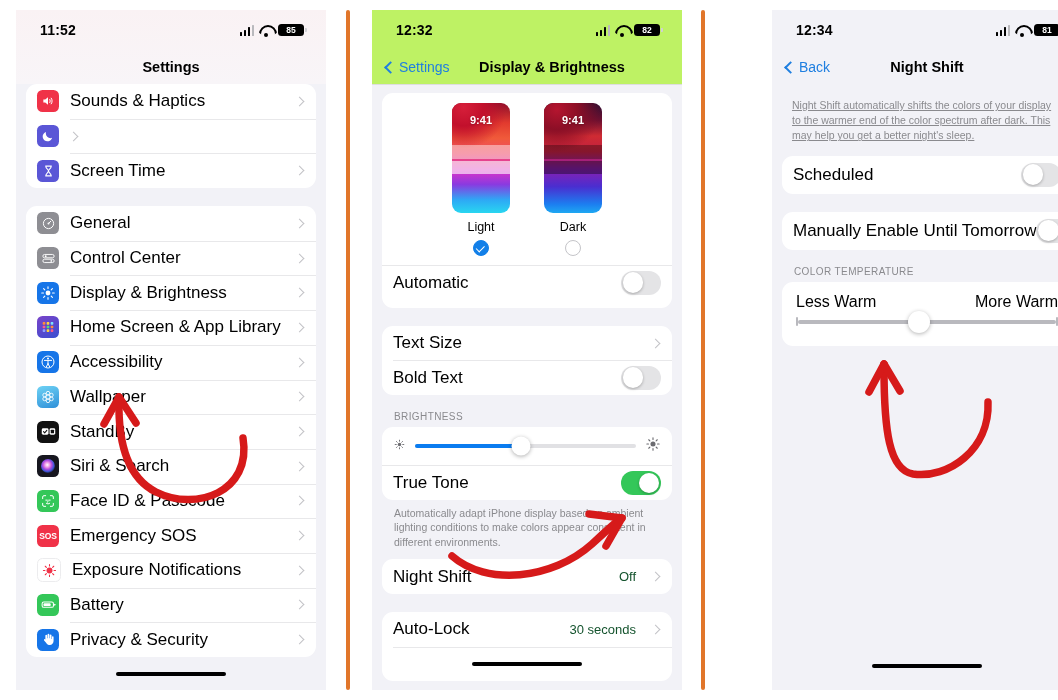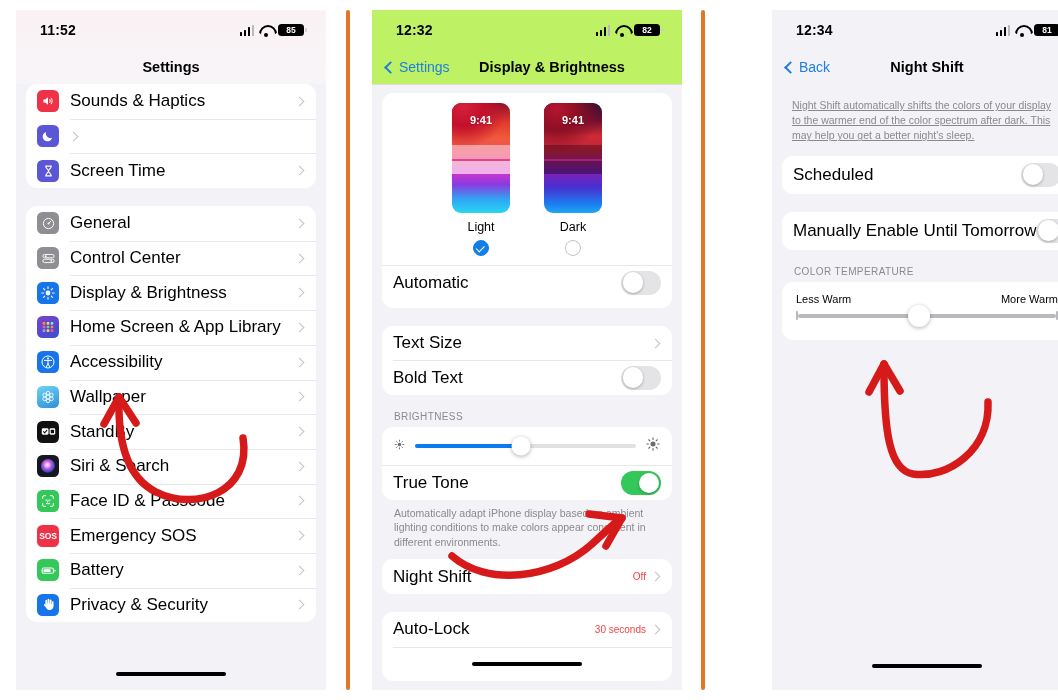--- a/index.html
+++ b/index.html
@@ -79,21 +79,21 @@
   .row + .row::before{
     content:"";position:absolute;left:44px;right:0;top:0;height:1px;background:#e8e8ea;
   }
   .row.nolead + .row::before{left:11px;}
   .ico{
     width:22px;height:22px;border-radius:5.5px;margin-right:11px;flex:none;
     display:flex;align-items:center;justify-content:center;position:relative;
     font-size:9px;color:#fff;font-weight:700;overflow:hidden;
   }
   .rlabel{font-size:17px;color:#000;flex:1;white-space:nowrap;}
-  .rvalue{font-size:10px;color:#ef4444;margin-right:6px;white-space:nowrap;}
+  .rvalue{font-size:13px;color:#14532d;margin-right:16px;white-space:nowrap;}
   .chev{
     width:6px;height:6px;border-top:1.8px solid #c2c2c6;border-right:1.8px solid #c2c2c6;
     transform:rotate(45deg);flex:none;margin-right:2px;
   }
   .secthead{
     font-size:10px;color:#8a8a8e;letter-spacing:.4px;
     padding:16px 0 5px 22px;text-transform:uppercase;
   }
   .footnote{
     font-size:10.5px;color:#8a8a8e;line-height:1.38;padding:6px 22px 0 22px;
@@ -156,21 +156,21 @@
   .sun{flex:none;color:#6b6b70;}
   .track{flex:1;height:4px;border-radius:2px;background:#e1e1e4;position:relative;}
   .track .fill{position:absolute;left:0;top:0;bottom:0;border-radius:2px;background:#0a7cf0;}
   .track .knob{
     position:absolute;top:50%;width:19px;height:19px;border-radius:50%;background:#fff;
     transform:translate(-50%,-50%);box-shadow:0 1px 4px rgba(0,0,0,.32);
   }
 
   
   .ctcard{background:#fff;border-radius:11px;margin:0 10px;padding:11px 14px 22px 14px;}
-  .ctlabels{display:flex;justify-content:space-between;font-size:11px;color:#000;margin-bottom:9px;}
+  .ctlabels{display:flex;justify-content:space-between;font-size:16px;color:#000;margin-bottom:9px;}
   .cttrack{height:4px;background:#b9b9be;border-radius:2px;position:relative;margin:0 2px;}
   .cttrack::before,.cttrack::after{
     content:"";position:absolute;top:-2.5px;width:2px;height:9px;background:#b9b9be;border-radius:1px;
   }
   .cttrack::before{left:-2px;}
   .cttrack::after{right:-2px;}
   .cttrack .knob{
     position:absolute;top:50%;width:22px;height:22px;border-radius:50%;background:#fff;
     transform:translate(-50%,-50%);box-shadow:0 1px 4px rgba(0,0,0,.30);
   }
@@ -362,20 +362,32 @@
               <path d="M4 8.5V6a2 2 0 0 1 2-2h2.5M15.5 4H18a2 2 0 0 1 2 2v2.5M20 15.5V18a2 2 0 0 1-2 2h-2.5M8.5 20H6a2 2 0 0 1-2-2v-2.5"></path>
               <path d="M9.2 10.2v1.4M14.8 10.2v1.4M12 10.4v2.6l-.9.7M9.4 15.4c1.5 1.3 3.7 1.3 5.2 0"></path>
             </svg>
           </span>
           <span class="rlabel">Face ID &amp; Passcode</span>
           <span class="chev"></span>
         </div>
         <div class="row">
           <span class="ico" style="background:#f03248;font-size:8.5px;letter-spacing:-.2px">SOS</span>
           <span class="rlabel">Emergency SOS</span>
+          <span class="chev"></span>
+        </div>
+        <div class="row">
+          <span class="ico" style="background:#ffffff;border:1px solid #ececee">
+            <svg width="17" height="17" viewBox="0 0 24 24">
+                <circle cx="12" cy="12" r="4.2" fill="#f03248"></circle>
+              <g stroke="#f03248" stroke-width="1.5" stroke-linecap="round">
+                <path d="M12 3.4v2.2M12 18.4v2.2M3.4 12h2.2M18.4 12h2.2M6 6l1.6 1.6M16.4 16.4L18 18M18 6l-1.6 1.6M7.6 16.4L6 18"></path>
+              </g>
+              </svg>
+          </span>
+          <span class="rlabel">Exposure Notifications</span>
           <span class="chev"></span>
         </div>
         <div class="row">
           <span class="ico" style="background:#34c759">
             <svg width="17" height="17" viewBox="0 0 24 24">
                 <rect x="3" y="8.5" width="16" height="7.5" rx="2.4" fill="none" stroke="#fff" stroke-width="1.5"></rect>
                 <rect x="5" y="10.4" width="10" height="3.7" rx="1.2" fill="#fff"></rect>
                 <rect x="20" y="10.8" width="1.6" height="2.8" rx=".7" fill="#fff"></rect>
               </svg>
           </span>

